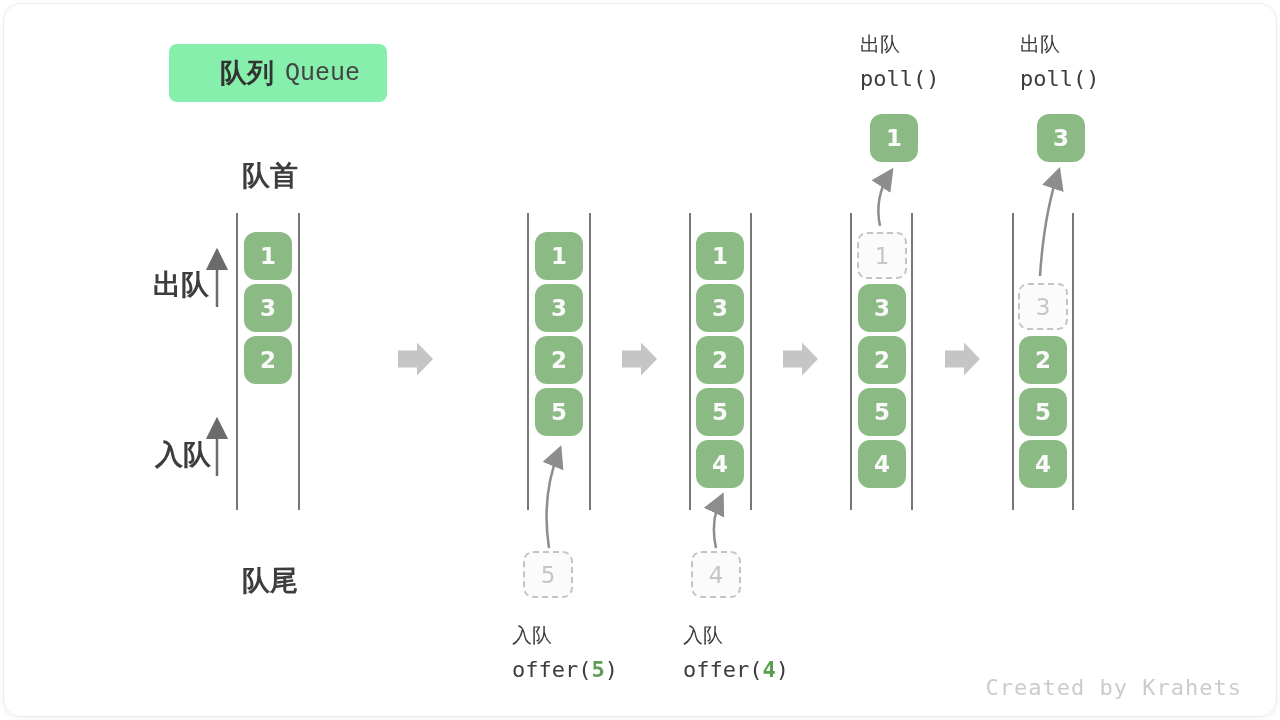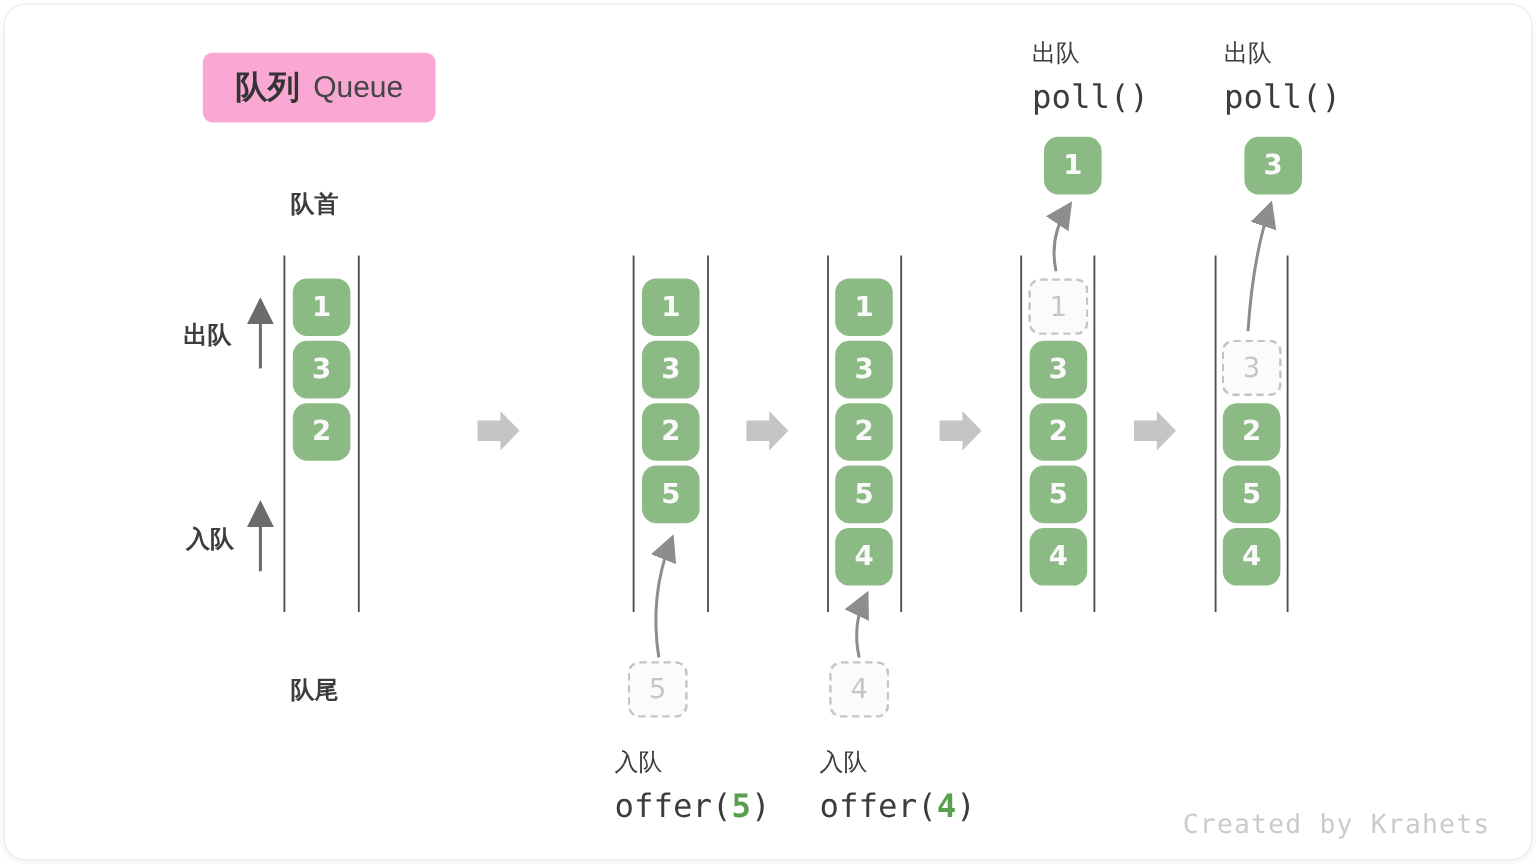--- a/index.html
+++ b/index.html
@@ -9,44 +9,44 @@
   }
   .card{
     position:absolute;left:3px;top:3px;width:1272px;height:712px;
     background:#ffffff;border:1px solid #ececec;border-radius:18px;
     box-shadow:0 2px 6px rgba(0,0,0,0.05);
   }
   .layer{position:absolute;left:0;top:0;pointer-events:none;}
 
   .title-box{
     position:absolute;left:169px;top:44px;width:194px;height:58px;
-    background:#f9a8d4;border-radius:8px;
-    display:flex;align-items:center;justify-content:center;gap:11px;
+    background:#86efac;border-radius:8px;
+    display:flex;align-items:center;justify-content:center;gap:11px;padding-left:24px;
   }
   .title-zh{font-size:27px;font-weight:700;color:#333333;}
-  .title-en{font-family:Liberation Sans, sans-serif;font-size:25px;font-weight:500;color:#454545;}
+  .title-en{font-family:Liberation Mono, monospace;font-size:25px;font-weight:500;color:#454545;}
 
-  .lbl{position:absolute;font-size:20px;font-weight:700;color:#3d3d3d;white-space:nowrap;}
+  .lbl{position:absolute;font-size:28px;font-weight:700;color:#3d3d3d;white-space:nowrap;}
 
   .box{
     position:absolute;width:48px;height:48px;border-radius:12px;
     display:flex;align-items:center;justify-content:center;
     font-size:23px;font-weight:600;box-sizing:border-box;
   }
   .filled{background:#8cba84;color:#fafafa;}
   .dashed{
     width:50px;height:47px;border:2px dashed #c4c4c4;border-radius:10px;
     background:#fbfbfb;color:#c6c6c6;font-weight:500;
   }
 
   .op{position:absolute;white-space:nowrap;}
   .op-label{font-size:20px;font-weight:500;color:#3d3d3d;}
   .op-code{
     margin-top:8px;font-family:"DejaVu Sans Mono","Liberation Mono",monospace;
-    font-size:27px;font-weight:500;color:#3c3c3c;
+    font-size:22px;font-weight:500;color:#3c3c3c;
   }
   .op-code .green{color:#5a9e50;font-weight:700;}
 
   .credit{
     position:absolute;right:38px;top:675px;
     font-family:"DejaVu Sans Mono","Liberation Mono",monospace;
     font-size:22px;color:#cbcbcb;letter-spacing:1px;
   }
 </style>
 </head>

